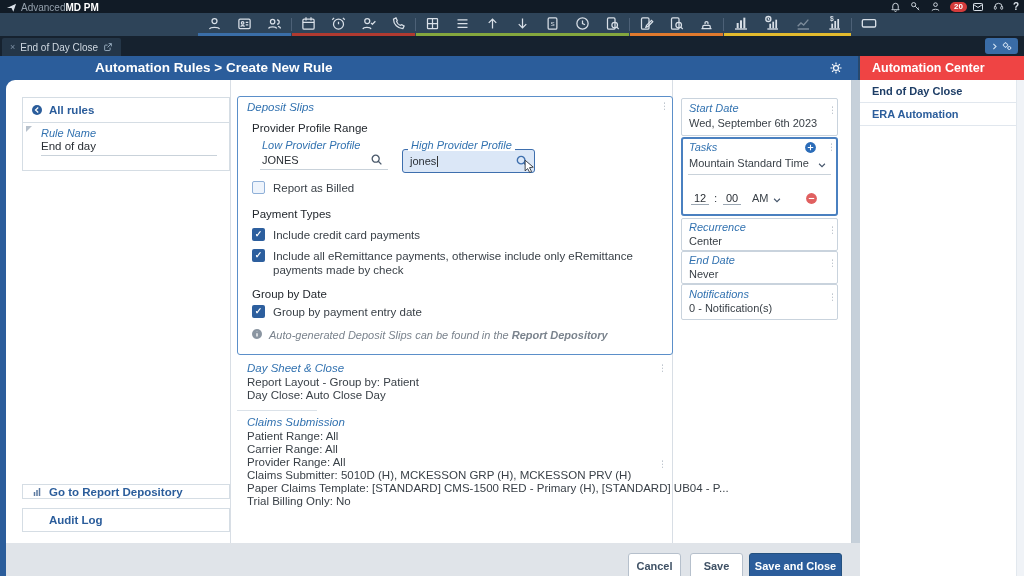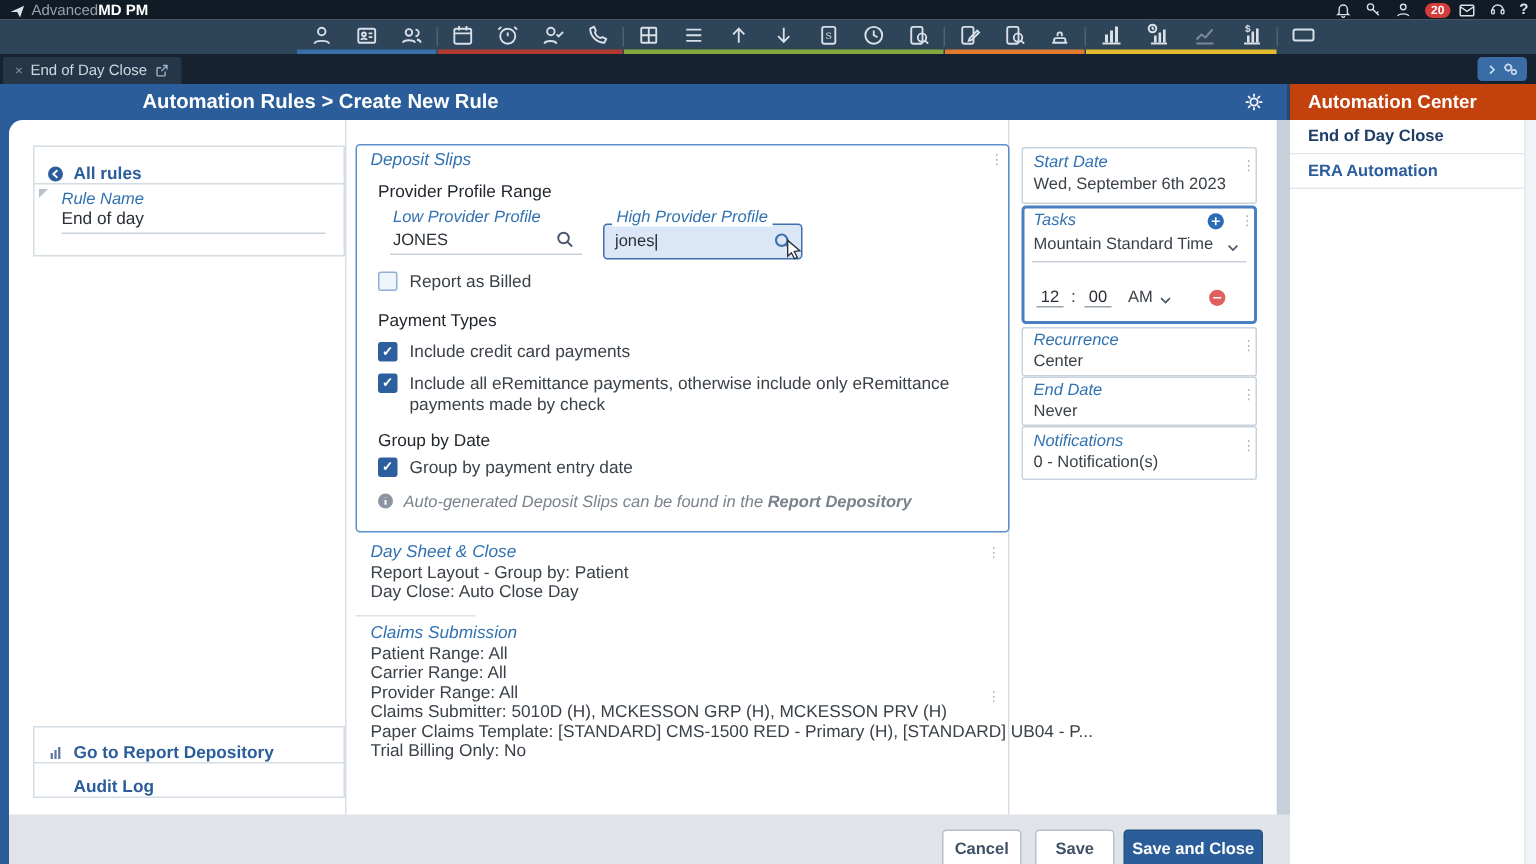--- a/index.html
+++ b/index.html
@@ -29,33 +29,33 @@
   #tab .lbl{color:#cfd8e1;font-size:10px}
   #tabbtn{right:6px;top:38px;height:16px;background:#3a6ca6;border-radius:3px;display:flex;align-items:center;gap:2px;padding:0 5px}
   
   #headerbar{left:0;top:56px;width:858px;height:24px;background:#2b5d9b}
   #pagetitle{left:95px;top:56px;height:24px;line-height:24px;color:#fff;font-size:13.5px;font-weight:bold}
   #hdrgear{left:829px;top:61px}
   #hdrline{left:858px;top:56px;width:2px;height:520px;background:#8fa0b5}
   #hdrline2{left:858px;top:56px;width:2px;height:24px;background:#27496e;z-index:5}
   
   #rightpanel{left:860px;top:56px;width:164px;height:520px;background:#fff}
-  #acheader{left:860px;top:56px;width:164px;height:24px;background:#c2410c;color:#fff;
+  #acheader{left:860px;top:56px;width:164px;height:24px;background:#ef4444;color:#fff;
     font-size:12.5px;font-weight:bold;line-height:24px;padding-left:12px}
   .acitem{left:860px;width:164px;height:23px;background:#fff;border-bottom:1px solid #e1e7ee;
     font-size:11px;font-weight:bold;line-height:23px;padding-left:12px}
   #acscroll{left:1016px;top:80px;width:8px;height:496px;background:#f0f3f7;border-left:1px solid #e2e8ee}
   
   #leftstrip{left:0;top:80px;width:6px;height:496px;background:#2b5d9b}
   #bluecorner{left:6px;top:80px;width:14px;height:14px;background:#2b5d9b}
   #maincard{left:6px;top:80px;width:846px;height:463px;background:#fff;border-radius:9px 0 0 0;border-right:1px solid #c2ccd6}
   #gapright{left:852px;top:80px;width:8px;height:496px;background:#c6d0da}
   #footer{left:6px;top:543px;width:854px;height:33px;background:#e0e4e9}
   
-  .lpbox{left:22px;width:208px;background:#fff;border:1px solid #d5dde4;display:flex;align-items:flex-end;gap:6px;padding:0 8px}
+  .lpbox{left:22px;width:208px;background:#fff;border:1px solid #d5dde4;display:flex;align-items:center;gap:6px;padding:0 8px}
   .bluelink{color:#2b5d9b;font-size:11.5px;font-weight:bold}
   #lpline{left:230px;top:80px;width:1px;height:463px;background:#d8dee5}
   #midline{left:672px;top:80px;width:1px;height:463px;background:#d8dee5}
   .corner{width:0;height:0;border-top:6px solid #b7c1cc;border-right:6px solid transparent}
   .ital{font-style:italic;color:#3272b0;font-size:11px}
   .val{font-size:11.5px;color:#2a2f35}
   .hline{height:1px;background:#c9d2da}
   .hdg{font-size:11.5px;font-weight:normal;color:#23282e}
   .body{font-size:11.5px;color:#3a4148}
   .drag{color:#a8b2bd;font-size:9px;line-height:9px}
@@ -400,21 +400,21 @@
       <use href="#s-backc"></use>
     </svg>
   <span class="bluelink">All rules</span>
 </div>
 <div class="abs lpbox" style="top:122px;height:49px;align-items:flex-start;flex-direction:column;gap:1px;padding:4px 8px 0 18px">
   <div class="abs corner" style="left:3px;top:3px"></div>
   <span class="ital">Rule Name</span>
   <span class="val">End of day</span>
   <div class="hline" style="width:176px;margin-top:2px"></div>
 </div>
-<div class="abs lpbox" style="top:484px;height:25px">
+<div class="abs lpbox" style="top:484px;height:15px">
   <svg class="ic" width="12" height="12" viewBox="0 0 24 24" fill="none" stroke-width="2" style="color:#5b79a0">
       <use href="#s-chart"></use>
     </svg>
   <span class="bluelink">Go to Report Depository</span>
 </div>
 <div class="abs lpbox" style="top:508px;height:24px">
   <svg class="ic" width="12" height="12" viewBox="0 0 24 24" fill="none" stroke-width="2" style="color:#5b79a0">
       <use href="#s-doclines"></use>
     </svg>
   <span class="bluelink">Audit Log</span>

